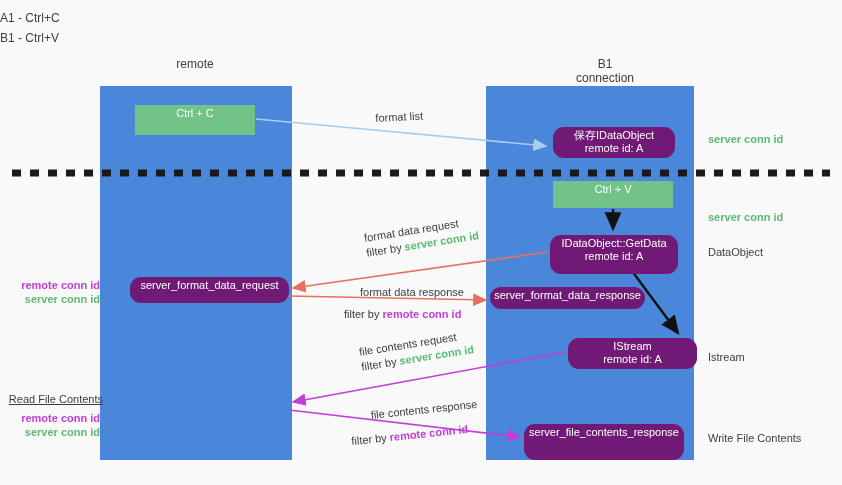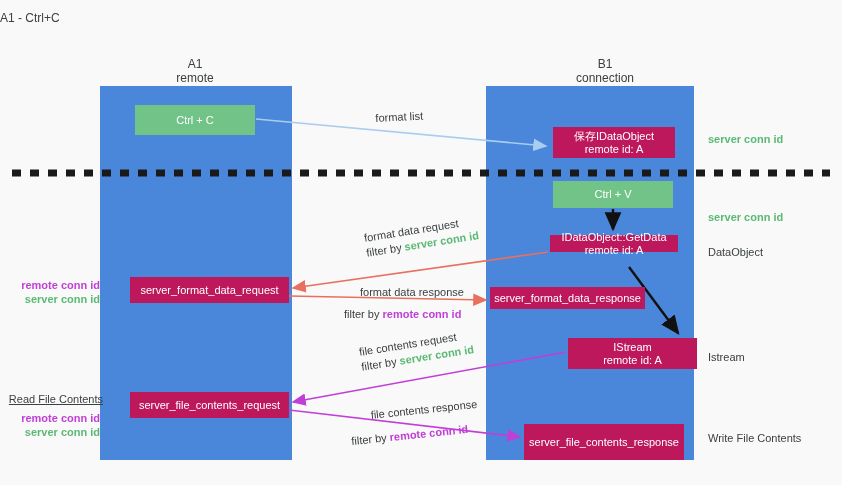--- a/index.html
+++ b/index.html
@@ -25,33 +25,33 @@
   #head-a1{left:130px;top:57px;width:130px;}
   #head-b1{left:540px;top:57px;width:130px;}
 
   
   .lane{position:absolute;background:#4a86da;}
   #lane-a1{left:100px;top:86px;width:192px;height:374px;}
   #lane-b1{left:486px;top:86px;width:208px;height:374px;}
 
   
   .node{
-    position:absolute;display:flex;align-items:center;justify-content:center;
+    position:absolute;display:flex;align-items:flex-start;justify-content:center;
     text-align:center;color:#ffffff;font-size:11px;line-height:13px;
     padding:2px 4px;box-sizing:border-box;
   }
   .node.green{background:#72c387;}
-  .node.orange{background:#be185d;}
+  .node.orange{background:#701a75;border-radius:11px;}
   .node .n-inner{display:block;}
   .node .n-sub{display:block;}
 
   #node-ctrlc{left:135px;top:105px;width:120px;height:30px;}
   #node-save-idataobject{left:553px;top:127px;width:122px;height:31px;}
   #node-ctrlv{left:553px;top:181px;width:120px;height:27px;}
-  #node-getdata{left:550px;top:235px;width:128px;height:17px;}
+  #node-getdata{left:550px;top:235px;width:128px;height:39px;}
   #node-fmt-req{left:130px;top:277px;width:159px;height:26px;}
   #node-fmt-resp{left:490px;top:287px;width:155px;height:22px;}
   #node-istream{left:568px;top:338px;width:129px;height:31px;}
   #node-file-req{left:130px;top:392px;width:159px;height:26px;}
   #node-file-resp{left:524px;top:424px;width:160px;height:36px;}
 
   
   .lbl{position:absolute;font-size:11px;line-height:14px;white-space:nowrap;}
   .lbl.green{color:#5bb974;font-weight:bold;}
   .lbl.purple{color:#c13fd6;font-weight:bold;}
@@ -81,24 +81,24 @@
   #elbl-file-req{left:358px;top:345px;transform:rotate(-9deg);}
   #elbl-file-resp{left:370px;top:408px;transform:rotate(-6deg);}
 </style>
 </head>
 <body>
 
 <div id="stage">
 
   <div class="title">
     <div>A1 - Ctrl+C</div>
+    <div>B1 - Ctrl+V</div>
   </div>
 
   <div class="col-head" id="head-a1">
-    <span class="l1">A1</span>
     <span class="l2">remote</span>
   </div>
   <div class="col-head" id="head-b1">
     <span class="l1">B1</span>
     <span class="l2">connection</span>
   </div>
 
   <div class="lane" id="lane-a1"></div>
   <div class="lane" id="lane-b1"></div>
 
@@ -165,23 +165,20 @@
     <span class="n-inner">server_format_data_response</span>
   </div>
 
   <div class="node orange" id="node-istream">
     <span>
       <span class="n-inner">IStream</span>
       <span class="n-sub">remote id: A</span>
     </span>
   </div>
 
-  <div class="node orange" id="node-file-req">
-    <span class="n-inner">server_file_contents_request</span>
-  </div>
 
   <div class="node orange" id="node-file-resp">
     <span class="n-inner">server_file_contents_response</span>
   </div>
 
   <div class="lbl green" id="lbl-server-conn-1">server conn id</div>
   <div class="lbl green" id="lbl-server-conn-2">server conn id</div>
   <div class="lbl dark" id="lbl-dataobject">DataObject</div>
   <div class="lbl dark" id="lbl-istream">Istream</div>
   <div class="lbl dark" id="lbl-write-file">Write File Contents</div>

